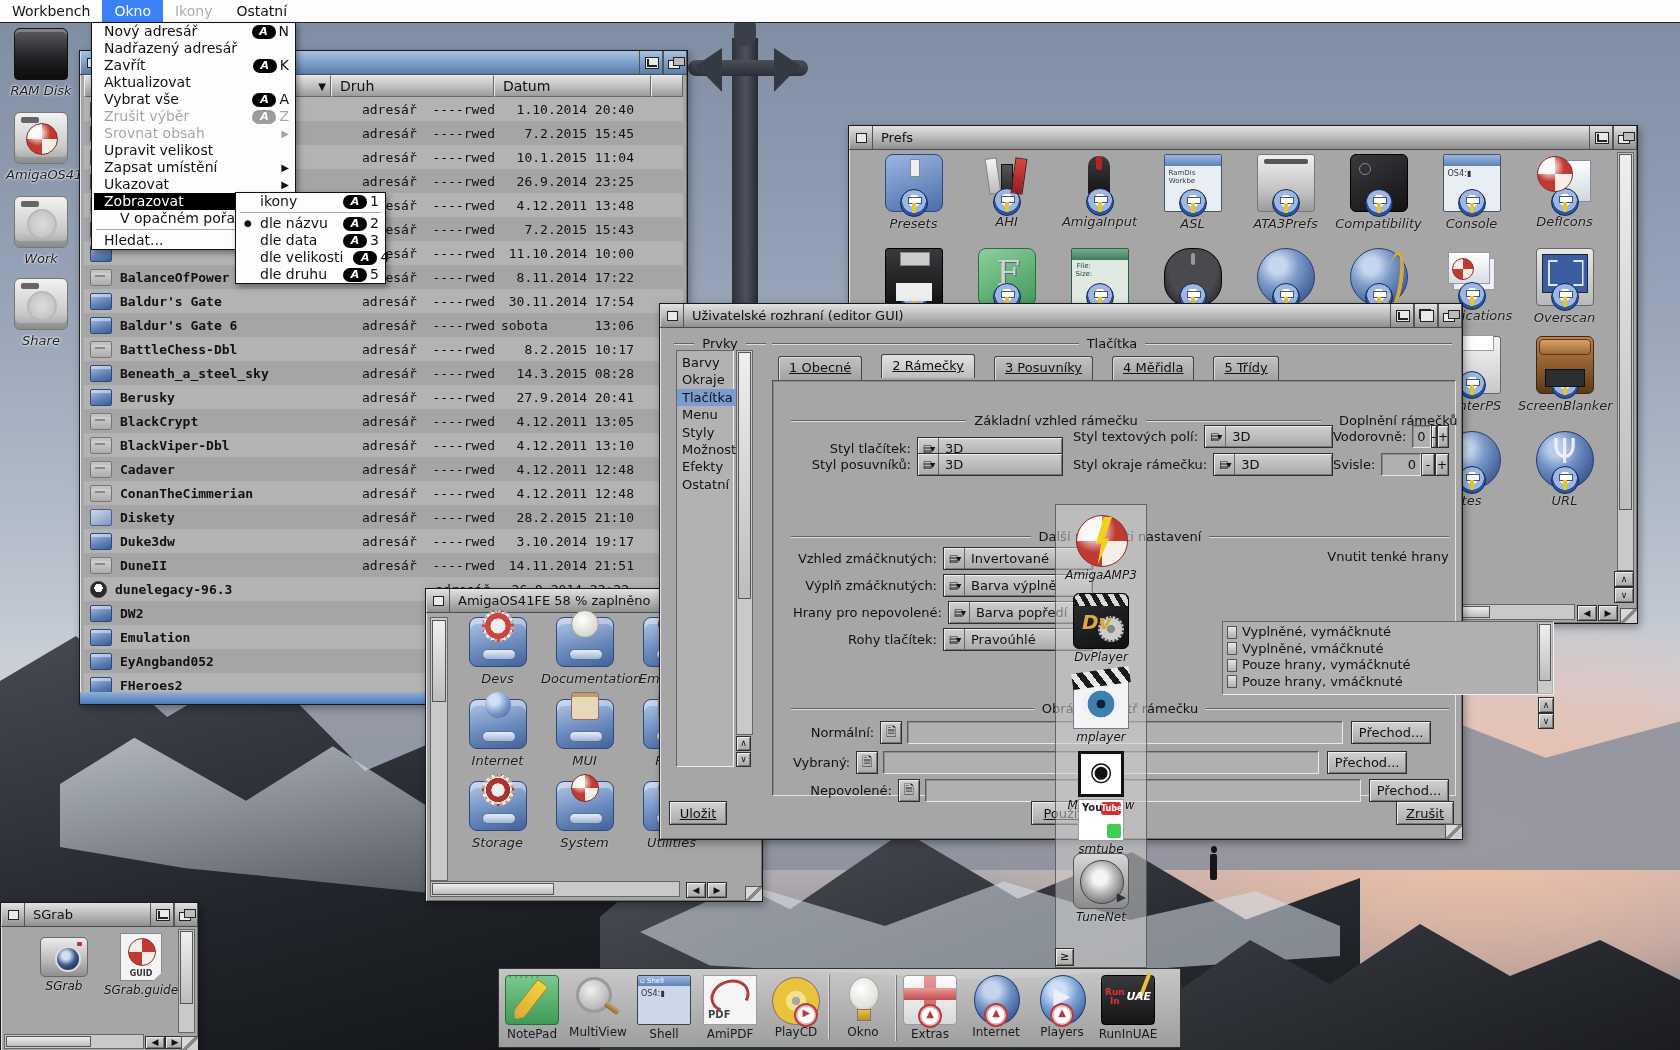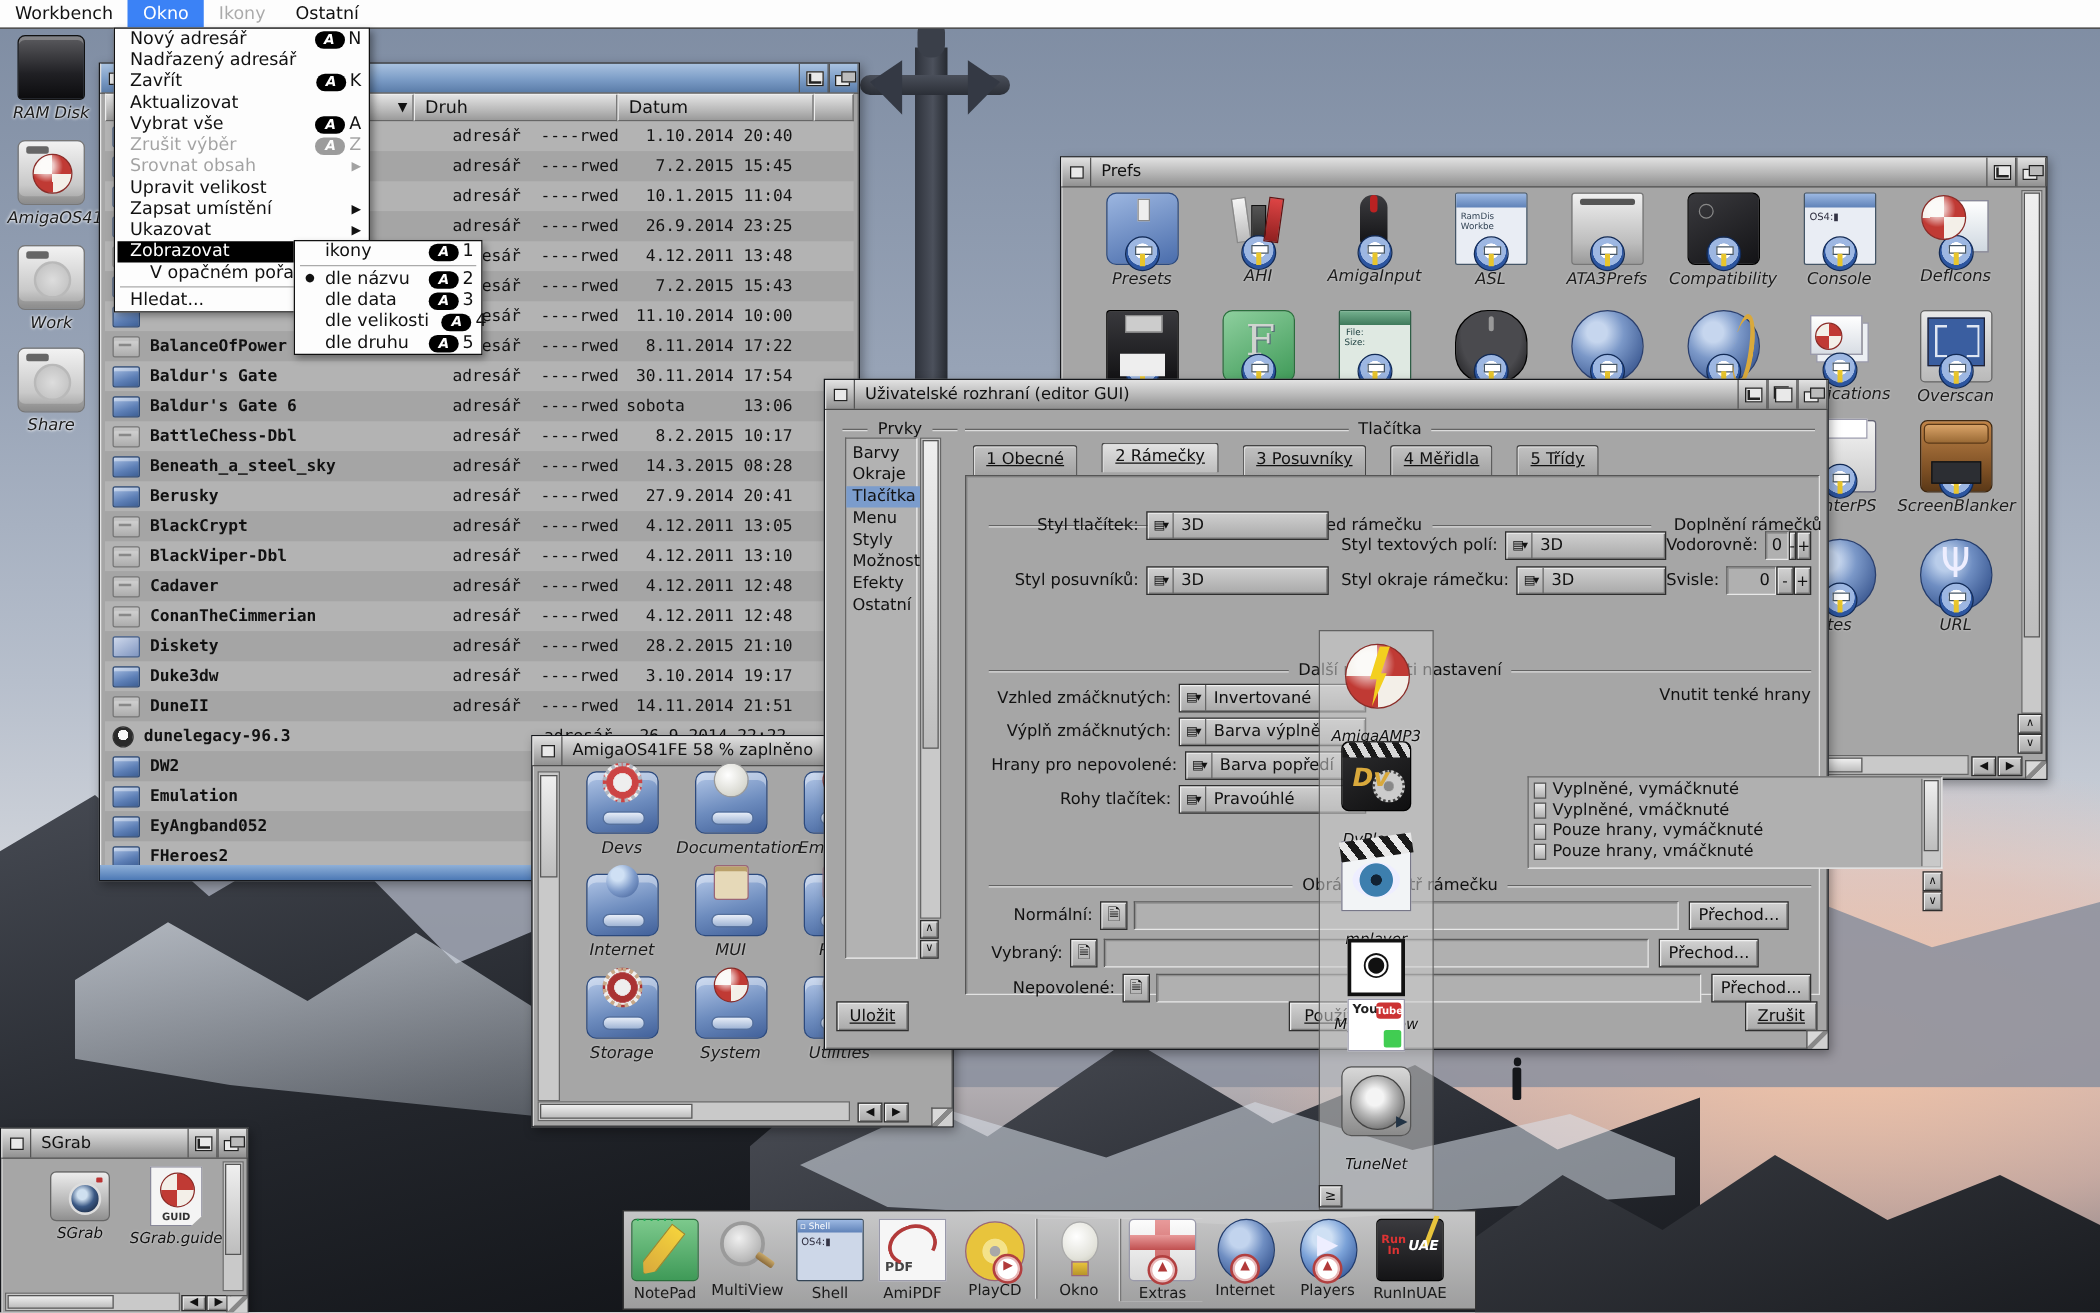--- a/index.html
+++ b/index.html
@@ -235,21 +235,21 @@
   .imgfld{width:436px;height:23px;margin-left:5px}
   #gui .bbar .btn{position:absolute;height:24px;padding:0 10px}
 
   
   #sidedock{position:absolute;left:1055px;top:504px;width:90px;height:462px;z-index:5;
     background:rgba(205,205,205,.55);border:1px solid rgba(60,60,60,.7)}
   .sdi{position:absolute;left:0;width:90px;text-align:center}
   .sdi:nth-child(1){top:8px}.sdi:nth-child(2){top:88px}.sdi:nth-child(3){top:168px}
   .sdi:nth-child(4){top:240px}.sdi:nth-child(5){top:288px}.sdi:nth-child(6){top:348px}
   .sdi .sart{margin:0 auto;position:relative;width:54px;height:54px}
-  .sdi .scap{font-size:12px;font-style:italic;color:#111;margin-top:15px;text-shadow:0 0 2px rgba(255,255,255,.6)}
+  .sdi .scap{font-size:12px;font-style:italic;color:#111;margin-top:1px;text-shadow:0 0 2px rgba(255,255,255,.6)}
   .sart[data-icon="amigaamp"]::before{content:"";position:absolute;left:2px;top:2px;width:50px;height:50px;border-radius:50%;border:1px solid #8a2c28;
     background:radial-gradient(circle at 35% 30%,rgba(255,255,255,.7) 0 18%,rgba(255,255,255,0) 45%),conic-gradient(#c03a34 0 25%,#f3efe8 0 50%,#c03a34 0 75%,#f3efe8 0)}
   .sart[data-icon="amigaamp"]::after{content:"";position:absolute;left:20px;top:4px;width:18px;height:48px;background:#f3cf1f;
     clip-path:polygon(55% 0,100% 0,60% 45%,85% 45%,20% 100%,40% 55%,10% 55%);filter:drop-shadow(1px 1px 1px #00000088)}
   .sart[data-icon="dvplayer"]{background:linear-gradient(150deg,#2e2e30,#0f0f10);border-radius:6px;border:1px solid #000}
   .sart[data-icon="dvplayer"]::before{content:"";position:absolute;left:0;top:0;right:0;height:12px;border-radius:6px 6px 0 0;
     background:repeating-linear-gradient(60deg,#1a1a1a 0 5px,#d8d8d8 5px 10px)}
   .sart[data-icon="dvplayer"]::after{content:"Dv";position:absolute;left:8px;top:16px;font-size:20px;font-style:italic;font-weight:bold;color:#d9a93c}
   .sart[data-icon="dvplayer"] .reel{position:absolute;right:4px;bottom:6px;width:22px;height:22px;border-radius:50%;
     background:radial-gradient(#888 0 25%,#ccc 27% 100%);border:2px dotted #444}
@@ -847,21 +847,21 @@
 
       </div>
       <div class="panel">
         <div class="gdiv" style="left:18px;top:32px;width:530px">
             <span>Základní vzhled rámečku</span>
           </div>
         <div class="gdiv" style="left:558px;top:32px;width:118px">
             <span>Doplnění rámečků</span>
           </div>
 
-        <div class="pp" style="left:30px;top:28px;width:260px;justify-content:flex-end">
+        <div class="pp" style="left:30px;top:56px;width:260px;justify-content:flex-end">
           <span class="plab">Styl tlačítek:</span>
           <div class="popup" style="width:146px">
               <span class="pg"></span>
               <span class="pv">3D</span>
             </div>
         </div>
         <div class="pp" style="left:300px;top:44px;width:260px;justify-content:flex-end">
           <span class="plab">Styl textových polí:</span>
           <div class="popup" style="width:146px">
               <span class="pg"></span>

